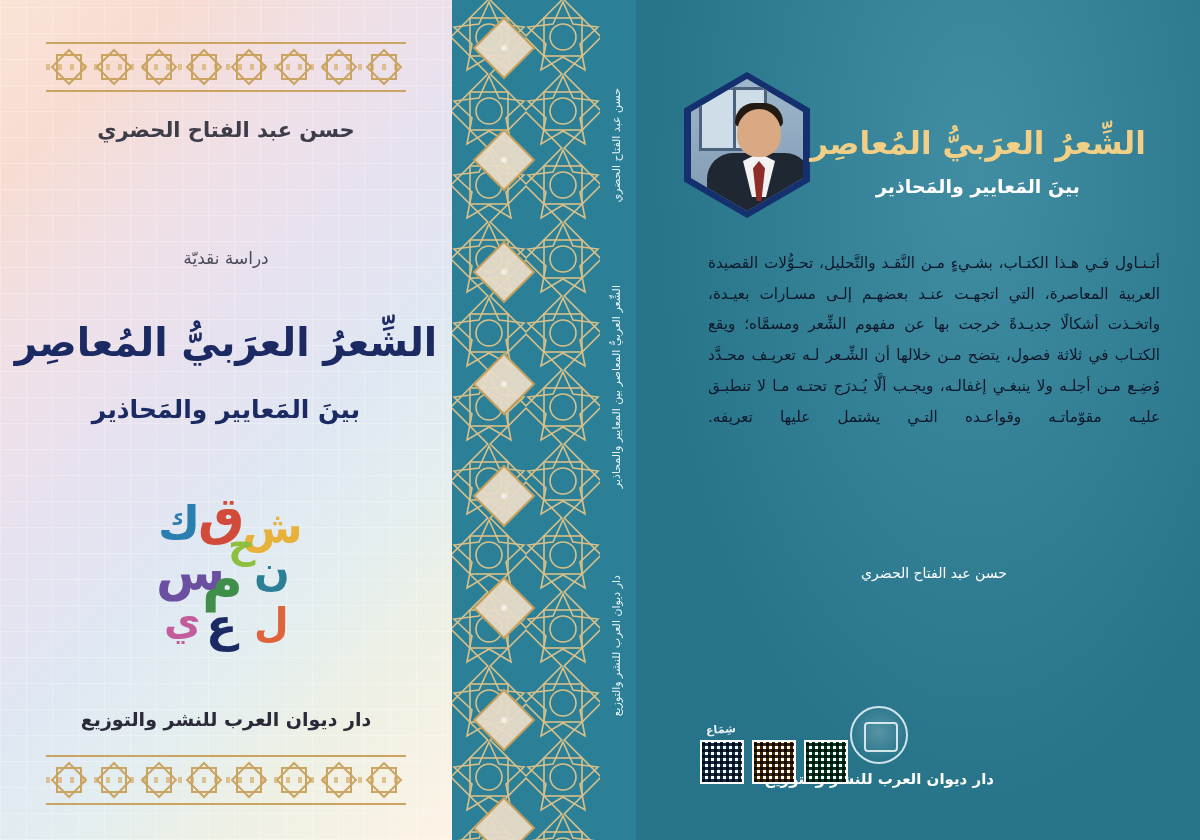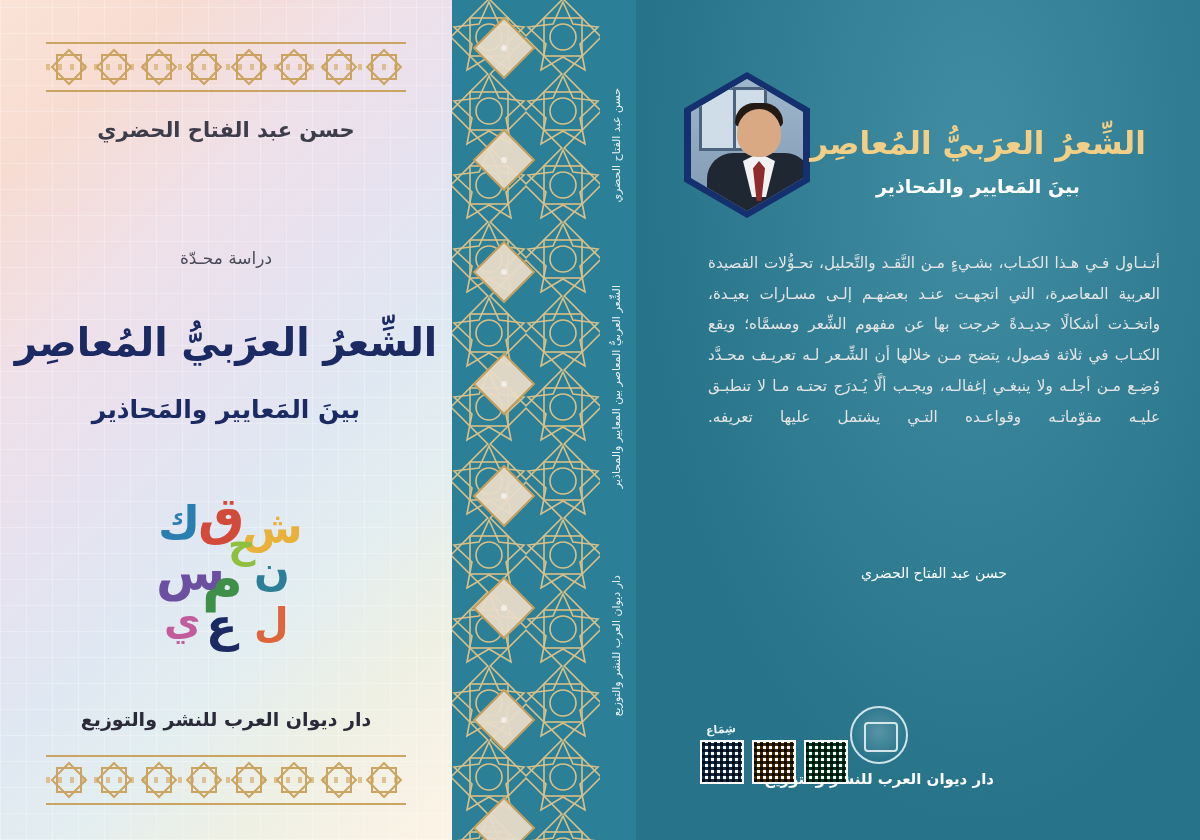--- a/index.html
+++ b/index.html
@@ -121,21 +121,21 @@
   .fc-title{
     position:absolute;top:125px;right:42px;width:360px;text-align:center;
     font-size:31px;font-weight:bold;color:#f2cf86;letter-spacing:.5px;
   }
   .fc-sub{
     position:absolute;top:175px;right:42px;width:360px;text-align:center;
     font-size:19px;font-weight:bold;color:#ffffff;
   }
   .fc-blurb{
     position:absolute;top:248px;right:40px;width:452px;
-    color:#e5e5e5;font-size:15.2px;line-height:2.02;
+    color:#0f172a;font-size:15.2px;line-height:2.02;
     text-align:justify;text-align-last:justify;direction:rtl;
   }
   .fc-blurb-author{
     position:absolute;top:565px;right:40px;width:452px;text-align:center;
     color:#ffffff;font-size:14px;
   }
 
   
   .hexwrap{
     position:absolute;top:72px;left:48px;width:126px;height:146px;
@@ -235,21 +235,21 @@
           <div class="star8"></div>
           <div class="star8"></div>
           <div class="star8"></div>
           <div class="star8"></div>
           <div class="star8"></div>
           <div class="star8"></div>
         </div>
       </div>
 
       <div class="bc-author">حسن عبد الفتاح الحضري</div>
-      <div class="bc-kind">دراسة محـدّة</div>
+      <div class="bc-kind">دراسة نقديّة</div>
       <div class="bc-title">الشِّعرُ العرَبيُّ المُعاصِر</div>
       <div class="bc-sub">بينَ المَعايير والمَحاذير</div>
 
       <div class="calli">
         <span style="left:8px;top:10px;font-size:46px;color:#2b7fb0;">ك</span>
         <span style="left:48px;top:0px;font-size:52px;color:#d24a3a;">ق</span>
         <span style="left:92px;top:16px;font-size:44px;color:#e8b23a;">ش</span>
         <span style="left:6px;top:58px;font-size:50px;color:#6b4fa0;">س</span>
         <span style="left:52px;top:62px;font-size:56px;color:#3f8f4a;">م</span>
         <span style="left:104px;top:60px;font-size:42px;color:#2b8098;">ن</span>

